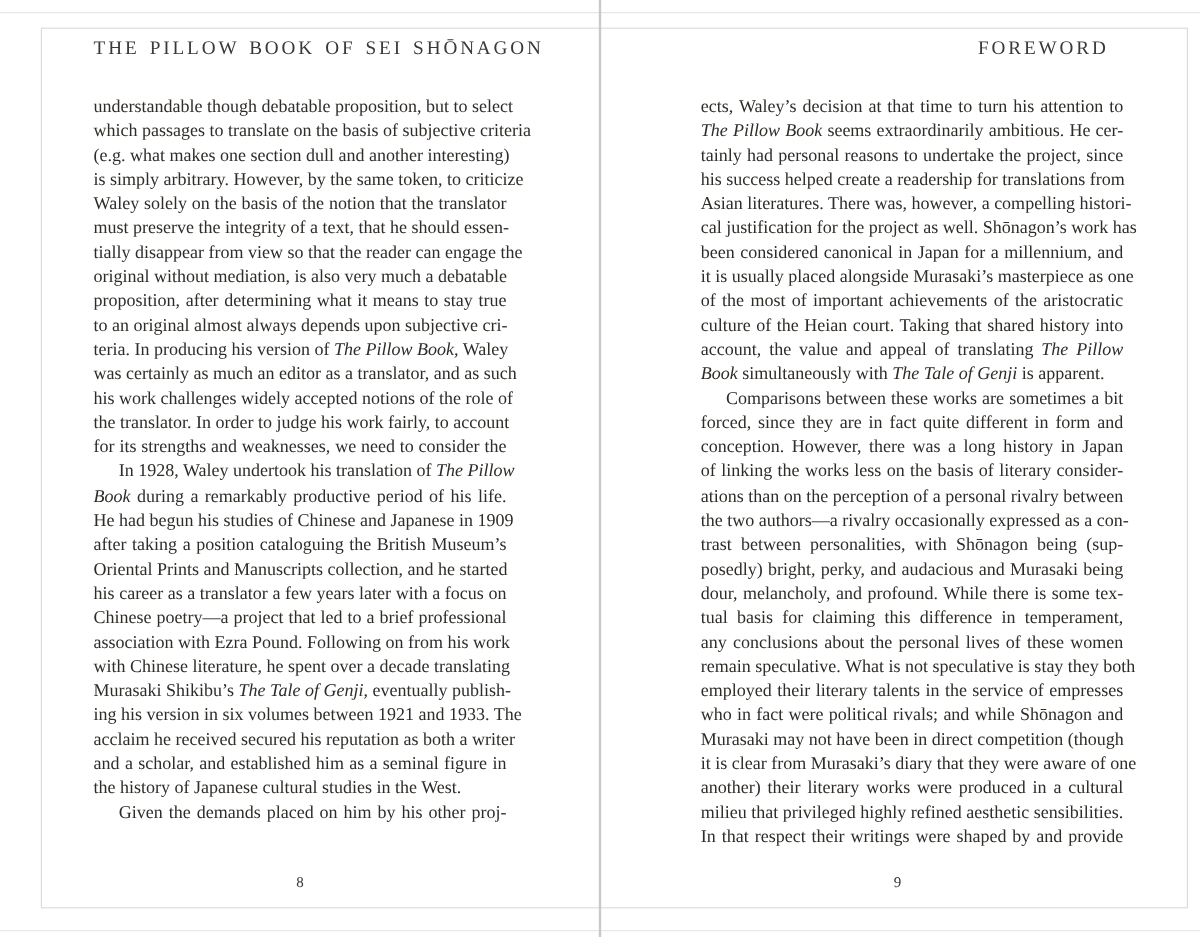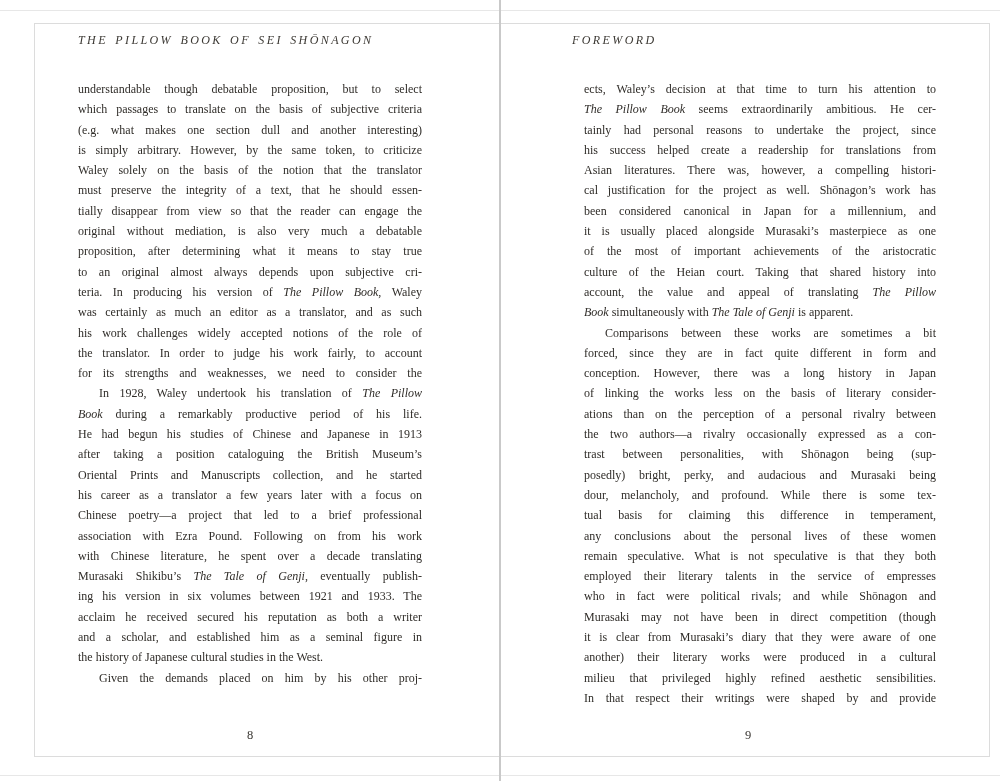--- a/index.html
+++ b/index.html
@@ -37,36 +37,35 @@
     position: absolute;
     left: 499px;
     top: 0;
     width: 2px;
     height: 781px;
     background: #c9c9c9;
   }
   .running-head {
     position: absolute;
     top: 34px;
-    font-style: italic;
-    font-size: 12px;
+    font-size: 16px;
     line-height: 13px;
     letter-spacing: 2.4px;
     word-spacing: 2px;
     color: #3c3934;
-    text-align: left;
+    text-align: right;
     white-space: nowrap;
   }
   .running-head.left { left: 78px; width: 344px; }
   .running-head.right { left: 572px; width: 352px; }
   .body-text {
     position: absolute;
     top: 79px;
     color: #2f2c28;
-    font-size: 12px;
+    font-size: 15px;
     line-height: 20.3px;
   }
   .body-text.left { left: 78px; width: 344px; }
   .body-text.right { left: 584px; width: 352px; }
   .line {
     text-align: justify;
     text-align-last: justify;
     height: 20.3px;
     white-space: nowrap;
   }
@@ -110,21 +109,21 @@
       <div class="line"><span>original without mediation, is also very much a debatable</span></div>
       <div class="line"><span>proposition, after determining what it means to stay true</span></div>
       <div class="line"><span>to an original almost always depends upon subjective cri-</span></div>
       <div class="line"><span>teria. In producing his version of </span><i>The Pillow Book,</i><span> Waley</span></div>
       <div class="line"><span>was certainly as much an editor as a translator, and as such</span></div>
       <div class="line"><span>his work challenges widely accepted notions of the role of</span></div>
       <div class="line"><span>the translator. In order to judge his work fairly, to account</span></div>
       <div class="line"><span>for its strengths and weaknesses, we need to consider the</span></div>
       <div class="line indent"><span>In 1928, Waley undertook his translation of </span><i>The Pillow</i></div>
       <div class="line"><i>Book</i><span> during a remarkably productive period of his life.</span></div>
-      <div class="line"><span>He had begun his studies of Chinese and Japanese in 1913</span></div>
+      <div class="line"><span>He had begun his studies of Chinese and Japanese in 1909</span></div>
       <div class="line"><span>after taking a position cataloguing the British Museum’s</span></div>
       <div class="line"><span>Oriental Prints and Manuscripts collection, and he started</span></div>
       <div class="line"><span>his career as a translator a few years later with a focus on</span></div>
       <div class="line"><span>Chinese poetry—a project that led to a brief professional</span></div>
       <div class="line"><span>association with Ezra Pound. Following on from his work</span></div>
       <div class="line"><span>with Chinese literature, he spent over a decade translating</span></div>
       <div class="line"><span>Murasaki Shikibu’s </span><i>The Tale of Genji</i><span>, eventually publish-</span></div>
       <div class="line"><span>ing his version in six volumes between 1921 and 1933. The</span></div>
       <div class="line"><span>acclaim he received secured his reputation as both a writer</span></div>
       <div class="line"><span>and a scholar, and established him as a seminal figure in</span></div>
@@ -148,21 +147,21 @@
       <div class="line"><span>forced, since they are in fact quite different in form and</span></div>
       <div class="line"><span>conception. However, there was a long history in Japan</span></div>
       <div class="line"><span>of linking the works less on the basis of literary consider-</span></div>
       <div class="line"><span>ations than on the perception of a personal rivalry between</span></div>
       <div class="line"><span>the two authors—a rivalry occasionally expressed as a con-</span></div>
       <div class="line"><span>trast between personalities, with Shōnagon being (sup-</span></div>
       <div class="line"><span>posedly) bright, perky, and audacious and Murasaki being</span></div>
       <div class="line"><span>dour, melancholy, and profound. While there is some tex-</span></div>
       <div class="line"><span>tual basis for claiming this difference in temperament,</span></div>
       <div class="line"><span>any conclusions about the personal lives of these women</span></div>
-      <div class="line"><span>remain speculative. What is not speculative is that they both</span></div>
+      <div class="line"><span>remain speculative. What is not speculative is stay they both</span></div>
       <div class="line"><span>employed their literary talents in the service of empresses</span></div>
       <div class="line"><span>who in fact were political rivals; and while Shōnagon and</span></div>
       <div class="line"><span>Murasaki may not have been in direct competition (though</span></div>
       <div class="line"><span>it is clear from Murasaki’s diary that they were aware of one</span></div>
       <div class="line"><span>another) their literary works were produced in a cultural</span></div>
       <div class="line"><span>milieu that privileged highly refined aesthetic sensibilities.</span></div>
       <div class="line"><span>In that respect their writings were shaped by and provide</span></div>
     </div>
 
   <div class="folio left">8</div>

